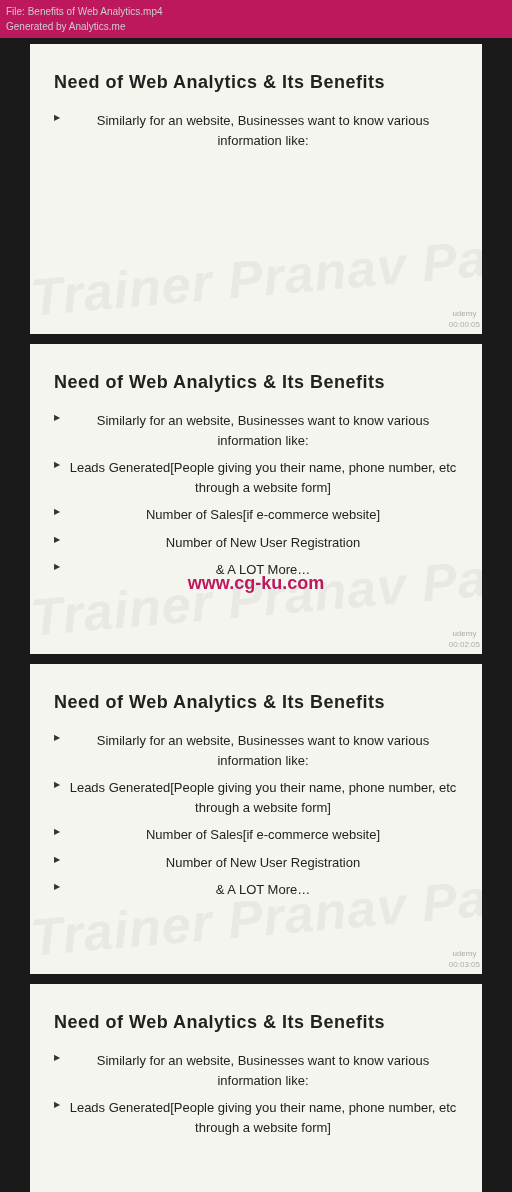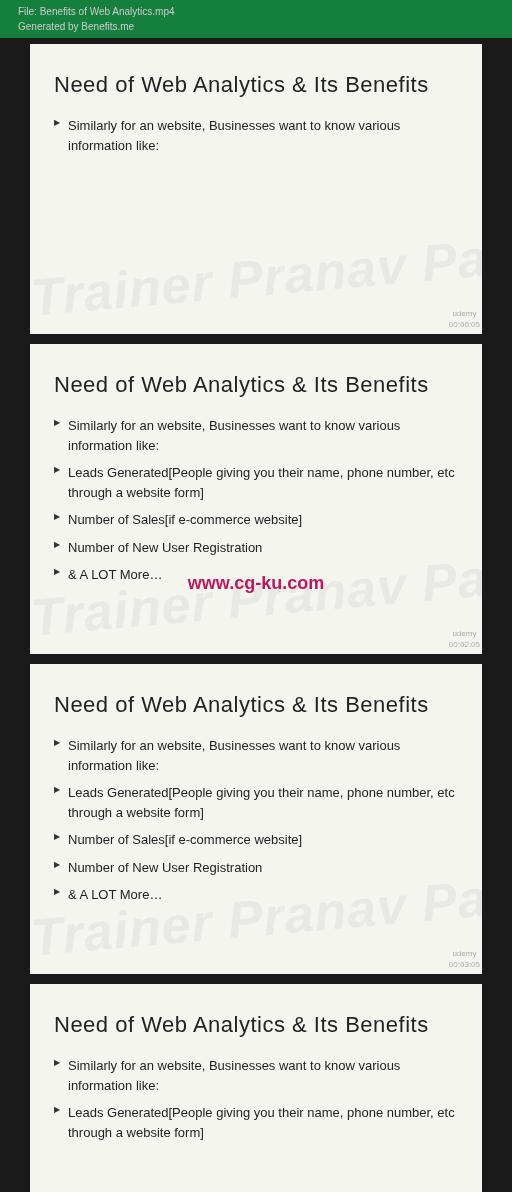--- a/index.html
+++ b/index.html
@@ -5,24 +5,24 @@
     * { margin: 0; padding: 0; box-sizing: border-box; }
 
     body {
       width: 512px;
       background: #1a1a1a;
       font-family: Arial, sans-serif;
       color: #000;
     }
 
     .top-bar {
-      background: #15803d;
+      background: #be185d;
       color: #ccc;
       font-size: 10px;
-      padding: 4px 18px;
+      padding: 4px 6px;
       line-height: 1.5;
     }
 
     .slide {
       position: relative;
       background: #f5f5f0;
       margin: 0 30px 4px 30px;
       padding: 28px 24px 28px 24px;
       overflow: hidden;
       min-height: 280px;
@@ -39,40 +39,41 @@
       color: rgba(180,180,180,0.18);
       letter-spacing: 1px;
       pointer-events: none;
       font-style: italic;
       line-height: 1;
       white-space: nowrap;
       transform: rotate(-5deg);
     }
 
     .slide-title {
-      font-size: 22px;
-      font-weight: 400;
+      font-size: 18px;
+      font-weight: 700;
       color: #222;
       margin-bottom: 18px;
       letter-spacing: 0.5px;
     }
 
     .slide-list {
       list-style: none;
       padding: 0;
       margin: 0;
     }
 
     .slide-list li {
       font-size: 13px;
       color: #222;
       margin-bottom: 8px;
       padding-left: 14px;
       position: relative;
       line-height: 1.5;
+      text-align: center;
     }
 
     .slide-list li::before {
       content: '▶';
       position: absolute;
       left: 0;
       top: 1px;
       font-size: 8px;
       color: #333;
     }
@@ -126,21 +127,21 @@
     .gap {
       height: 6px;
       background: #1a1a1a;
     }
   </style>
 </head>
 <body>
 
 <div class="top-bar">
   <div>File: Benefits of Web Analytics.mp4</div>
-  <div>Generated by Benefits.me</div>
+  <div>Generated by Analytics.me</div>
 </div>
 
 <div class="gap"></div>
 
 <div class="slide-wrapper">
   <div class="slide slide-1">
     <div class="slide-title">Need of Web Analytics &amp; Its Benefits</div>
     <ul class="slide-list">
       <li>
         <span>Similarly for an website, Businesses want to know various information like:</span>

